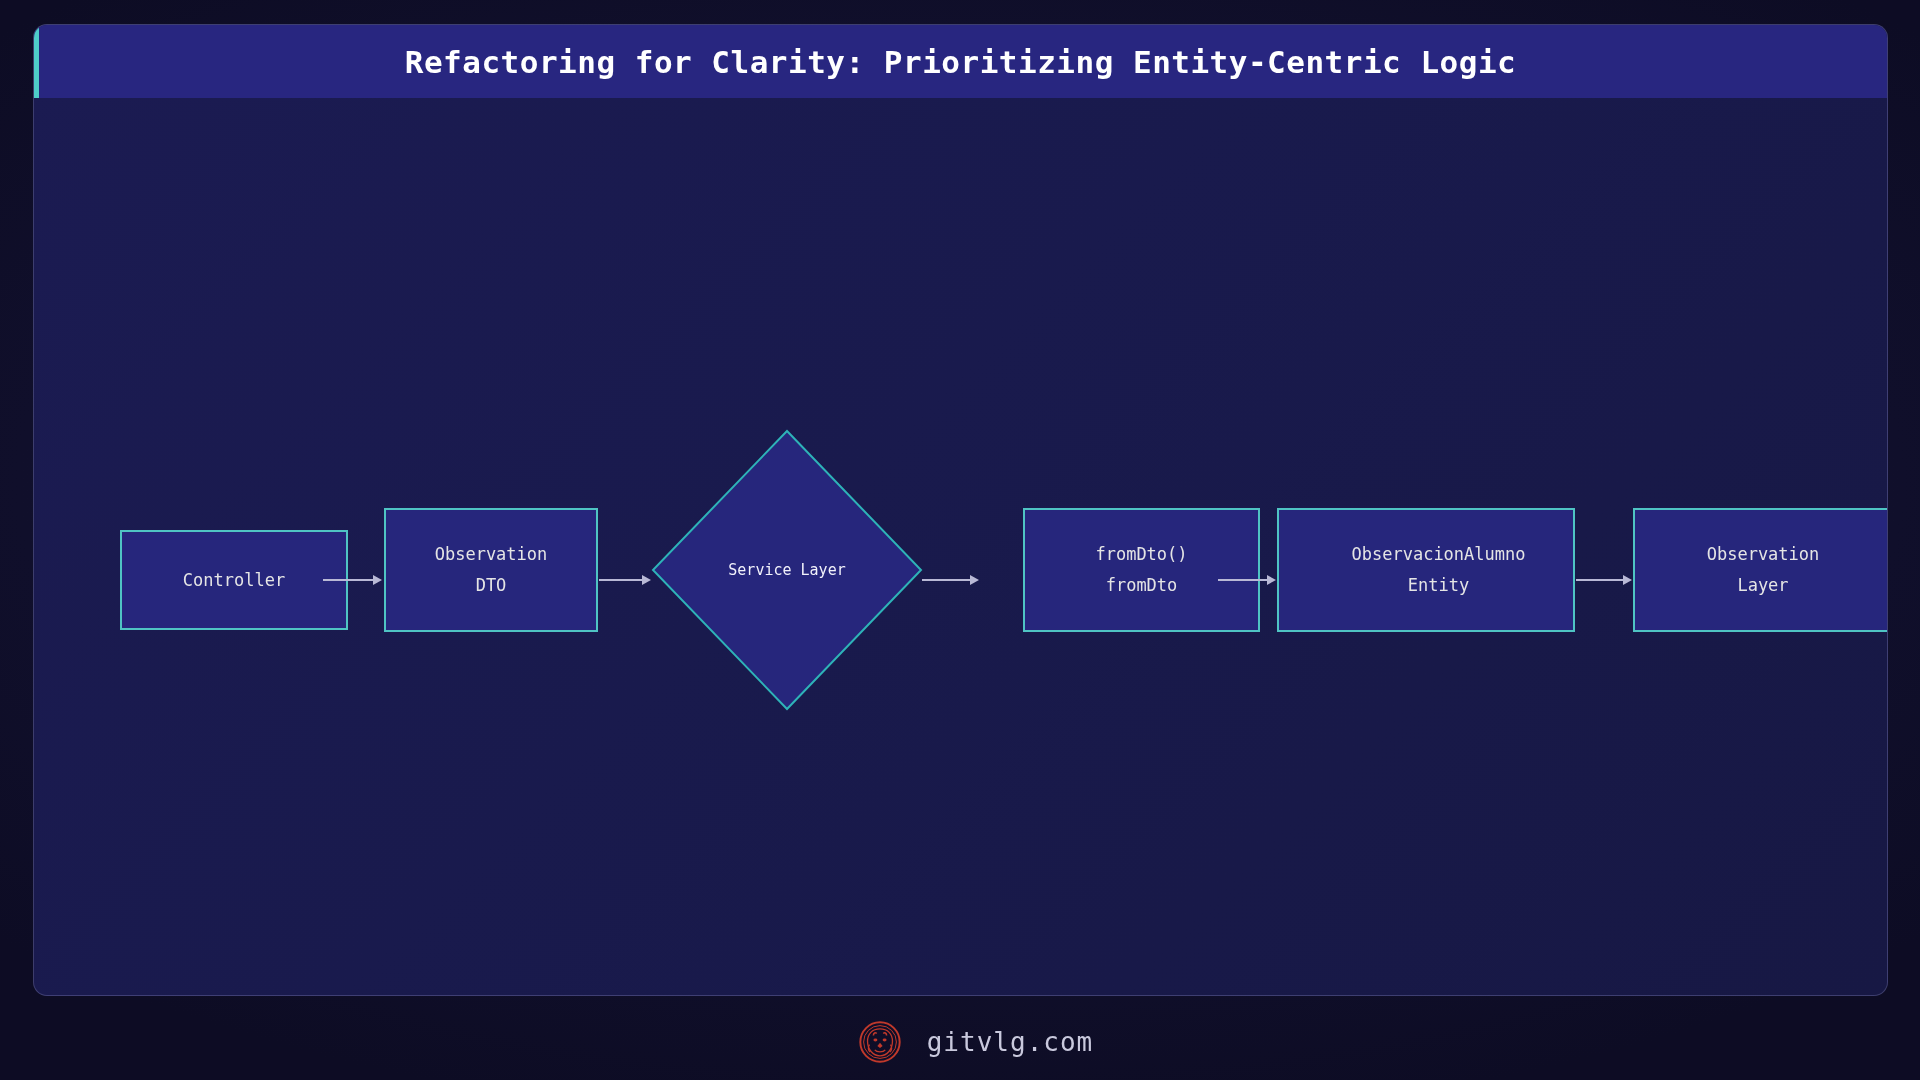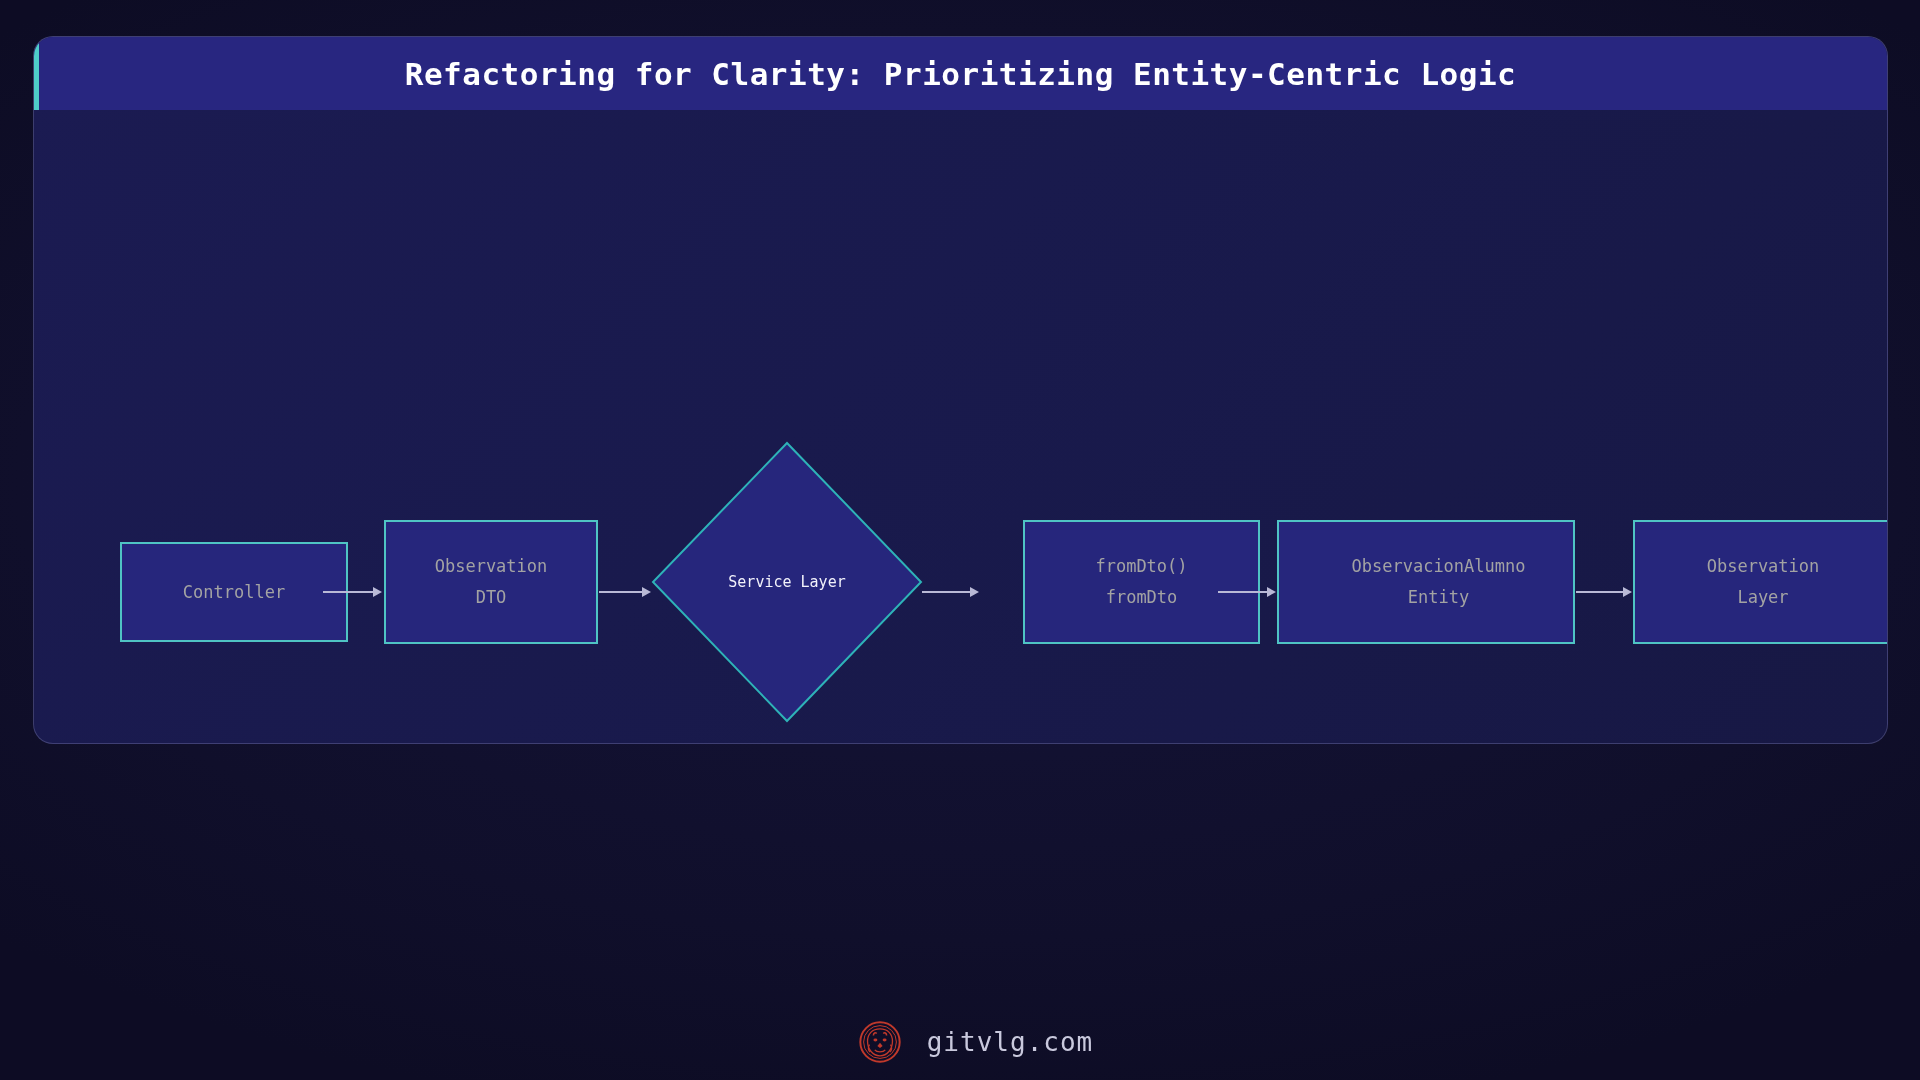--- a/index.html
+++ b/index.html
@@ -21,24 +21,24 @@
     position: absolute;
     inset: 0;
     background:
       radial-gradient(ellipse 70% 60% at 50% 45%, #15143a 0%, #100f2b 70%, #0d0c24 100%);
   }
 
   
   .panel {
     position: absolute;
     left: 33px;
-    top: 36px;
+    top: 24px;
     width: 1855px;
-    height: 708px;
-    border-radius: 20px;
+    height: 972px;
+    border-radius: 14px;
     border: 1px solid rgba(150,150,200,0.30);
     background: linear-gradient(135deg, #1b1b52 0%, #191a4d 45%, #171844 100%);
     overflow: hidden;
   }
 
   
   .panel-header {
     position: absolute;
     left: 0;
     top: 0;
@@ -87,21 +87,21 @@
   }
 
   .node {
     position: absolute;
     display: flex;
     flex-direction: column;
     align-items: center;
     justify-content: center;
     background: #26267c;
     border: 2px solid #4fc4c4;
-    color: #a3a3a3;
+    color: #e5e5e5;
     font-size: 17px;
     line-height: 31px;
     font-family: "DejaVu Sans Mono", monospace;
     text-align: center;
     white-space: nowrap;
   }
 
   .node .line { display: block; }
 
   

